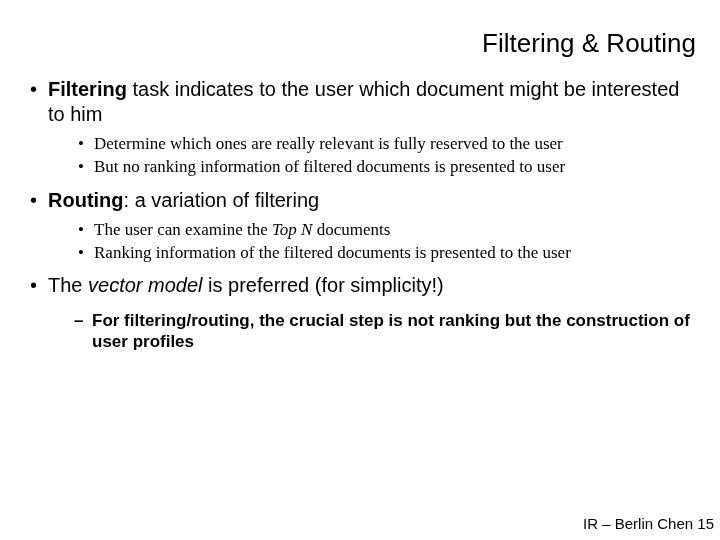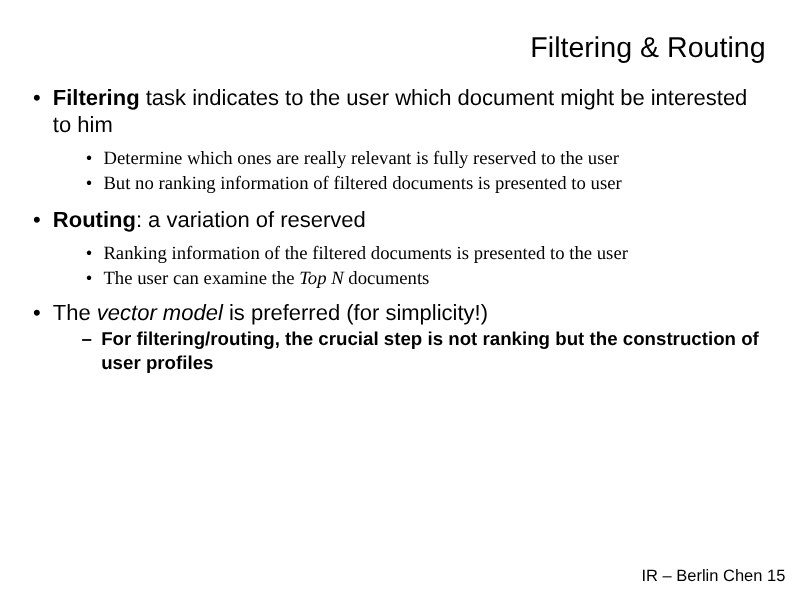--- a/index.html
+++ b/index.html
@@ -68,20 +68,21 @@
     top: 0;
   }
   .lvl2d > li {
     font-size: 17px;
     line-height: 1.25;
     position: relative;
     padding-left: 18px;
     margin-left: 26px;
     margin-bottom: 2px;
     font-weight: bold;
+    margin-top: 12px;
   }
   .lvl2d > li::before {
     content: "–";
     position: absolute;
     left: 0;
     top: 0;
   }
   .bold-run { font-weight: bold; }
   .ital-run { font-style: italic; }
   .footer {
@@ -102,26 +103,26 @@
     <span class="bold-run">Filtering</span><span> task indicates to the user which document might be interested to him</span>
     <ul class="lvl2">
       <li>
         <span>Determine which ones are really relevant is fully reserved to the user</span>
       </li>
       <li><span>But no ranking information of filtered documents is presented to user</span></li>
     </ul>
   </li>
 
   <li>
-    <span class="bold-run">Routing</span><span>: a variation of reserved</span>
+    <span class="bold-run">Routing</span><span>: a variation of filtering</span>
     <ul class="lvl2">
-      <li><span>Ranking information of the filtered documents is presented to the user</span></li>
       <li>
         <span>The user can examine the </span><span class="ital-run">Top N</span><span> documents</span>
       </li>
+      <li><span>Ranking information of the filtered documents is presented to the user</span></li>
     </ul>
   </li>
 
   <li>
     <span>The </span><span class="ital-run">vector model</span><span> is preferred (for simplicity!)</span>
     <ul class="lvl2d">
       <li><span>For filtering/routing, the crucial step is not ranking but the construction of user profiles</span></li>
     </ul>
   </li>
 

